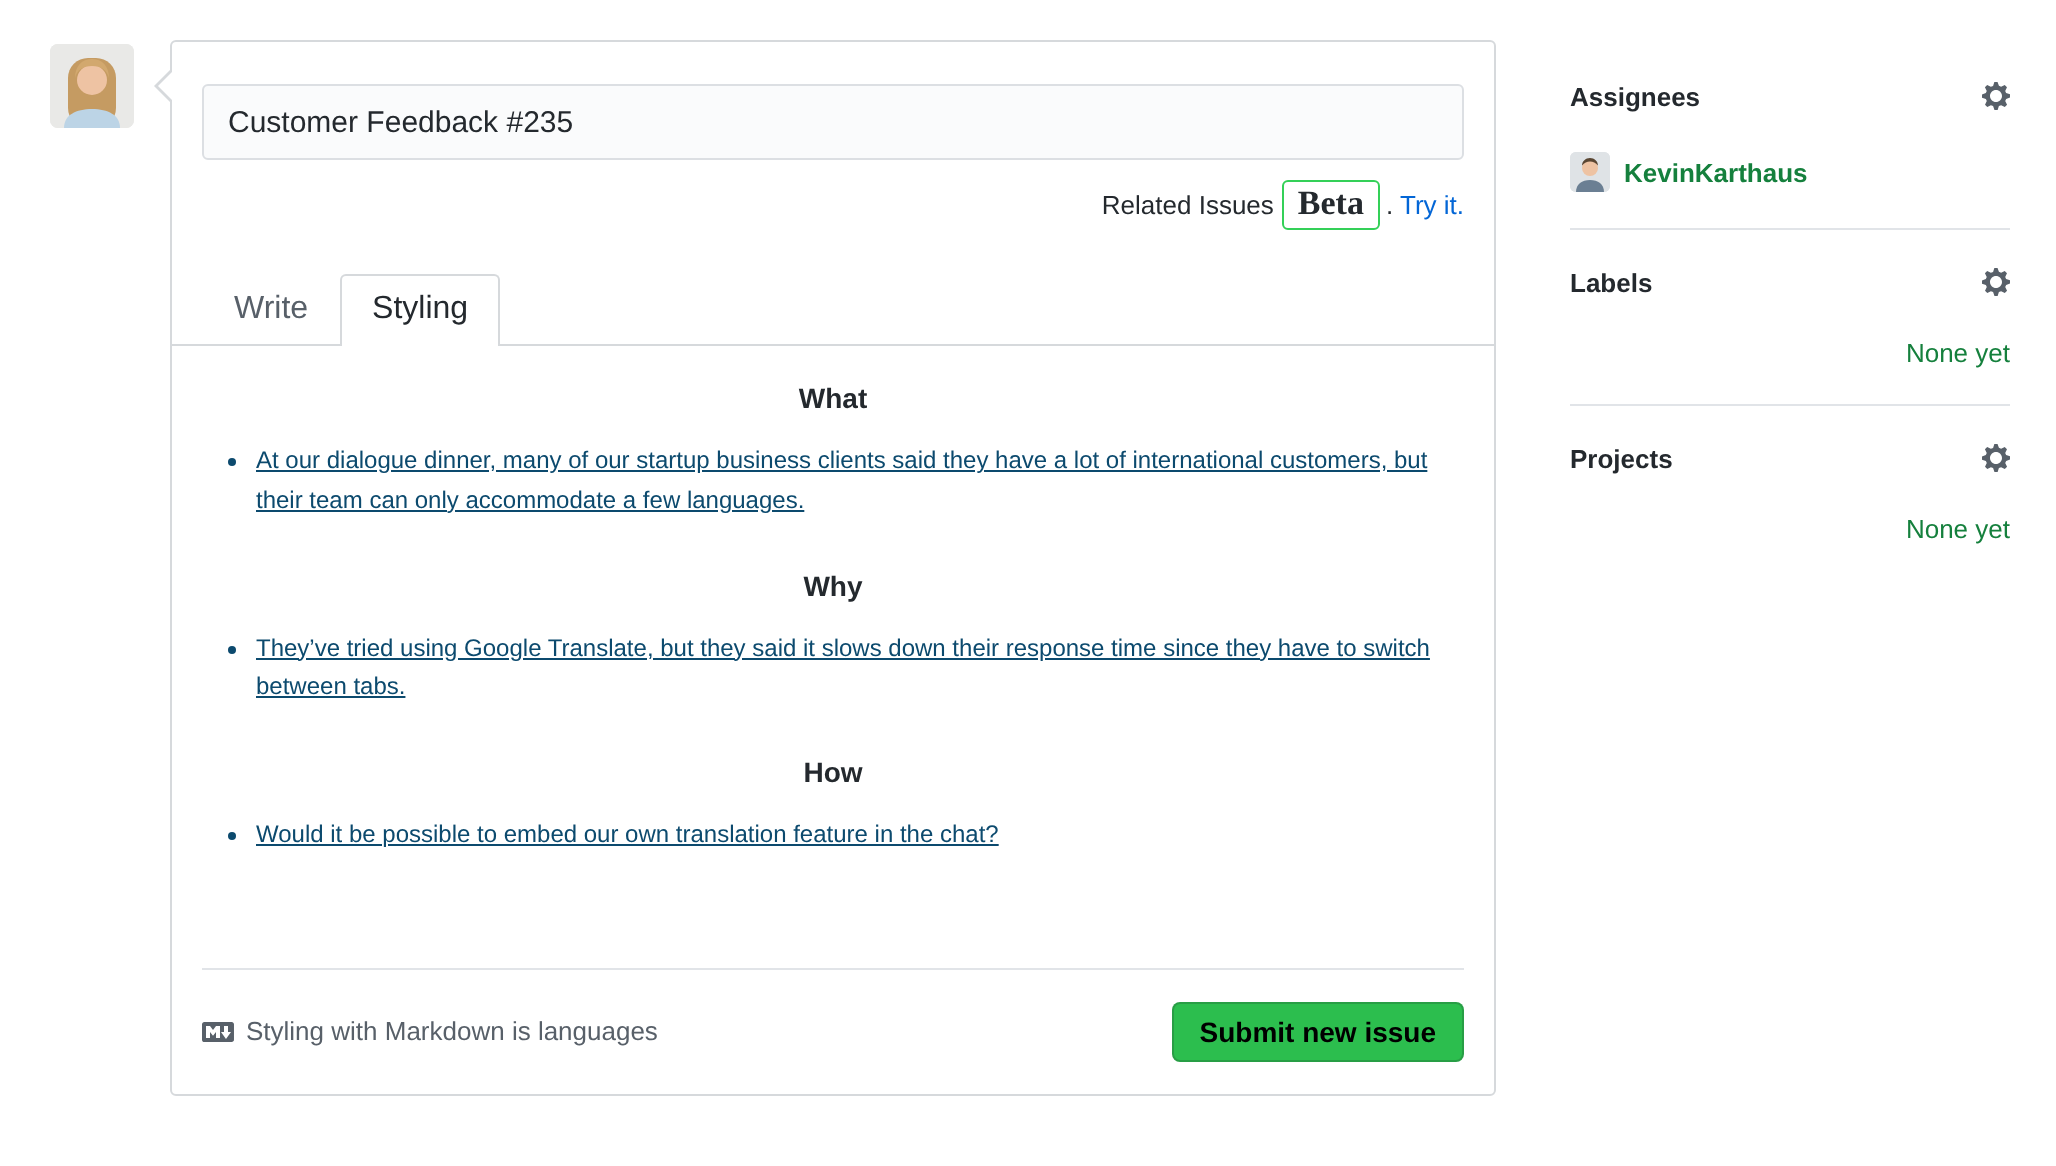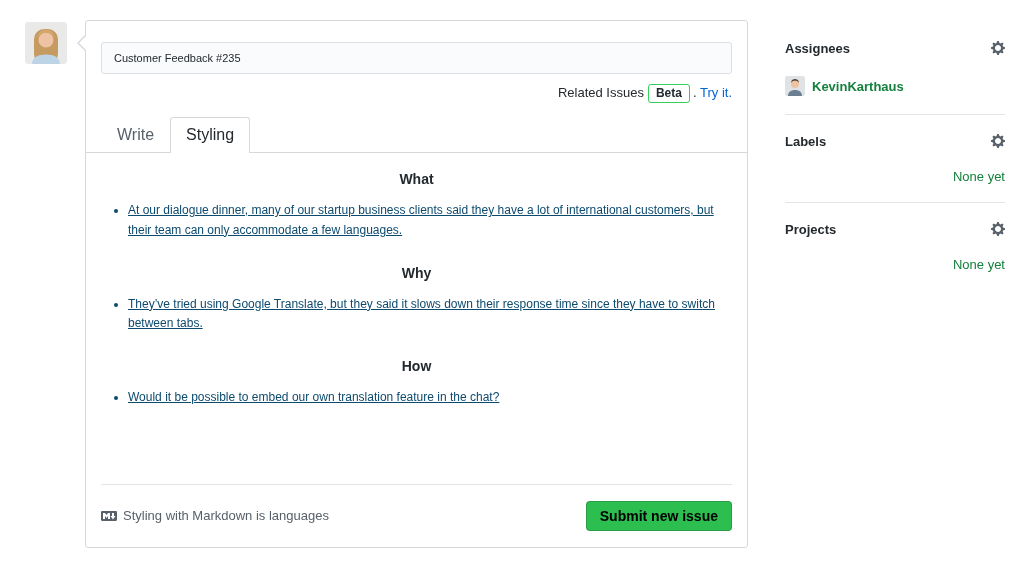--- a/index.html
+++ b/index.html
@@ -24,30 +24,30 @@
     border-color: transparent #d6d9dc transparent transparent;
   }
   .caret::after {
     content: ""; position: absolute; top: -7px; left: 1.5px; width: 0; height: 0;
     border-style: solid; border-width: 7px 7px 7px 0;
     border-color: transparent #ffffff transparent transparent;
   }
 
   .card-top { padding: 21px 15px 0; }
   .title-input {
-    width: 100%; height: 32px; padding: 0 12px;
-    font-family: inherit; font-size: 11px; color: #24292e;
+    width: 100%; height: 38px; padding: 0 12px;
+    font-family: inherit; font-size: 15px; color: #24292e;
     background: #fafbfc; border: 1px solid #dcdfe3; border-radius: 3px;
     outline: none;
   }
   .related-row { margin-top: 10px; text-align: right; font-size: 13px; color: #24292e; }
   .beta-badge {
-    display: inline-block; margin: 0 3px 0 4px; padding: 1px 7px 2px;
-    font-size: 12px; font-weight: 700; color: #24292e;
-    border: 1px solid #34d058; border-radius: 3px; background: #fff;
+    display: inline-block; margin: 0 3px 8px 4px; padding: 1px 7px 2px;
+    font-size: 17px; font-weight: 700; color: #24292e;
+    border: 1px solid #34d058; border-radius: 3px; background: #fff; font-family: Liberation Serif, serif;
   }
   .try-link { color: #0366d6; text-decoration: none; cursor: pointer; }
 
   
   .tabs { display: flex; margin-top: 14px; padding-left: 15px; border-bottom: 1px solid #d6d9dc; }
   .tab {
     padding: 8px 15px; font-size: 16px; color: #586069; cursor: pointer;
     border: 1px solid transparent; border-bottom: none;
     border-radius: 3px 3px 0 0; margin-bottom: -1px; background: transparent;
   }

